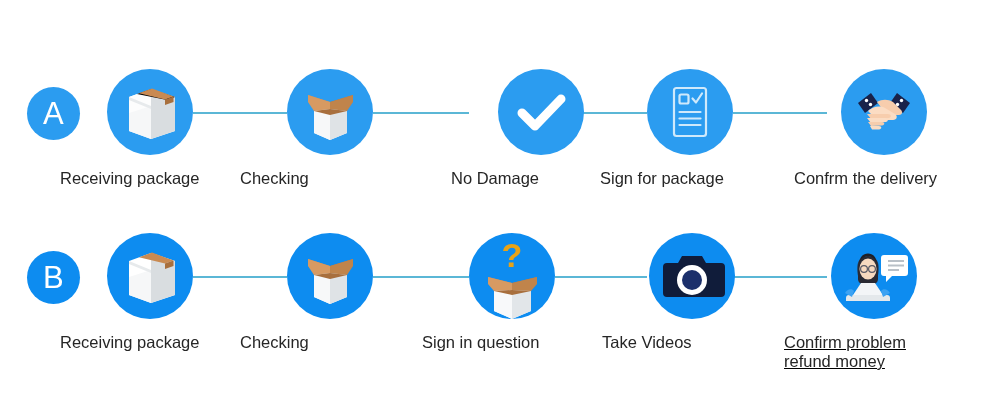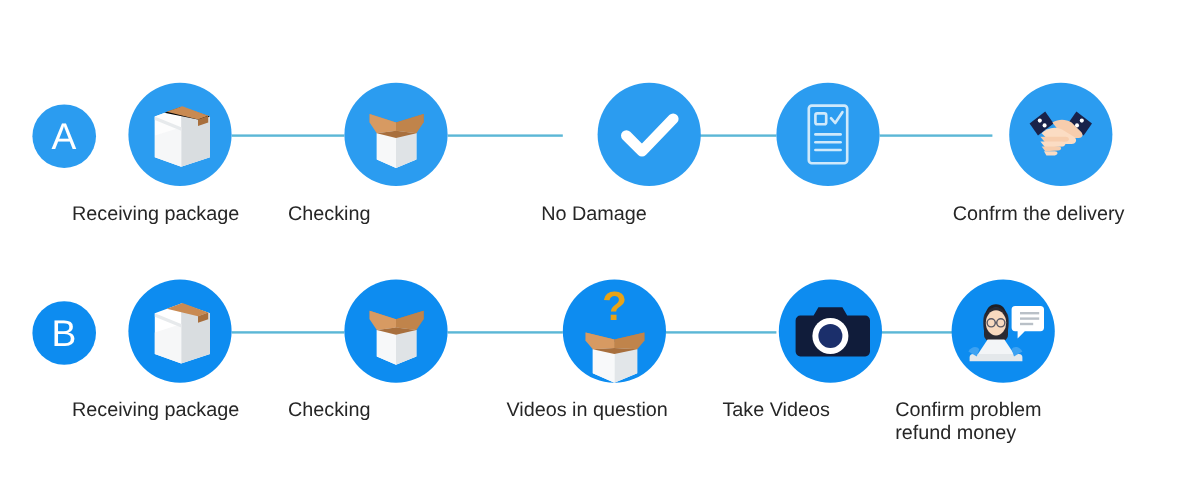--- a/index.html
+++ b/index.html
@@ -149,20 +149,21 @@
       <div class="step-circle">
         <svg viewBox="0 0 86 86">
           <rect x="27" y="19" width="32" height="48" rx="2.5" fill="none" stroke="#cfe9fb" stroke-width="2.2"></rect>
           <rect x="32.5" y="25.5" width="9" height="9" rx="1.5" fill="none" stroke="#cfe9fb" stroke-width="2.2"></rect>
           <path d="M45.5 29.5 L49 33.5 L55 24.5" fill="none" stroke="#cfe9fb" stroke-width="2.2" stroke-linecap="round" stroke-linejoin="round"></path>
           <line x1="32.5" y1="43" x2="53.5" y2="43" stroke="#cfe9fb" stroke-width="2.2" stroke-linecap="round"></line>
           <line x1="32.5" y1="49.5" x2="53.5" y2="49.5" stroke="#cfe9fb" stroke-width="2.2" stroke-linecap="round"></line>
           <line x1="32.5" y1="56" x2="53.5" y2="56" stroke="#cfe9fb" stroke-width="2.2" stroke-linecap="round"></line>
         </svg>
       </div>
+      <div class="step-label">Sign for package</div>
     </div>
 
     <div class="step" style="left:884px;">
       <div class="step-circle">
         <svg viewBox="0 0 86 86">
           <polygon points="17,34 30,24 37,34 24,44" fill="#19224a"></polygon>
           <circle cx="25.5" cy="31.5" r="1.7" fill="#ffffff"></circle>
           <circle cx="29.5" cy="35.5" r="1.7" fill="#ffffff"></circle>
           <polygon points="69,34 56,24 49,34 62,44" fill="#19224a"></polygon>
           <circle cx="60.5" cy="31.5" r="1.7" fill="#ffffff"></circle>
@@ -225,35 +226,35 @@
           <polygon points="25,58 43,52 62,58 62,78 43,86 25,78" fill="#ffffff"></polygon>
           <polygon points="43,52 62,58 62,78 43,86" fill="#e2e6e9"></polygon>
           <polygon points="25,58 43,52 43,86 25,78" fill="#f8f9fa"></polygon>
           <polygon points="19,44 43,50 43,57 19,51" fill="#c98a52"></polygon>
           <polygon points="68,44 43,50 43,57 68,51" fill="#b77a43"></polygon>
           <polygon points="19,44 43,50 43,57 25,58 19,51" fill="#d79a62"></polygon>
           <polygon points="68,44 43,50 43,57 62,58 68,51" fill="#c0844b"></polygon>
           <polygon points="25,58 43,57 62,58 43,62" fill="#a86f3d"></polygon>
         </svg>
       </div>
-      <div class="step-label">Videos in question</div>
+      <div class="step-label">Sign in question</div>
     </div>
 
     <div class="step" style="left:692px;">
       <div class="step-circle">
         <svg viewBox="0 0 86 86">
           <path d="M14 30 h15 l4 -7 h20 l4 7 h15 a4 4 0 0 1 4 4 v26 a4 4 0 0 1 -4 4 h-54 a4 4 0 0 1 -4 -4 v-26 a4 4 0 0 1 4 -4 z" fill="#101c3a"></path>
           <circle cx="43" cy="47" r="15" fill="#ffffff"></circle>
           <circle cx="43" cy="47" r="10" fill="#1b2f6b"></circle>
         </svg>
       </div>
       <div class="step-label">Take Videos</div>
     </div>
 
-    <div class="step" style="left:836px;">
+    <div class="step" style="left:874px;text-decoration:underline;">
       <div class="step-circle">
         <svg viewBox="0 0 86 86">
           <path d="M27 32 C27 20, 47 20, 47 32 L47 46 C47 55, 27 55, 27 46 Z" fill="#2a2a33"></path>
           <ellipse cx="37" cy="36" rx="8.5" ry="10.5" fill="#f7d9bf"></ellipse>
           <path d="M28.5 30 C30 21, 44 21, 45.5 30 C45.5 24, 42 20.5, 37 20.5 C32 20.5, 28.5 24, 28.5 30 Z" fill="#1f1f26"></path>
           <path d="M27.5 28 C27 36, 28.5 44, 30 47 L28 47 C26 40, 26 32, 27.5 28 Z" fill="#2a2a33"></path>
           <path d="M46.5 28 C47 36, 45.5 44, 44 47 L46 47 C48 40, 48 32, 46.5 28 Z" fill="#2a2a33"></path>
           <circle cx="33" cy="36" r="3.4" fill="none" stroke="#5a5a66" stroke-width="1.2"></circle>
           <circle cx="41" cy="36" r="3.4" fill="none" stroke="#5a5a66" stroke-width="1.2"></circle>
           <line x1="36.4" y1="36" x2="37.6" y2="36" stroke="#5a5a66" stroke-width="1.2"></line>

